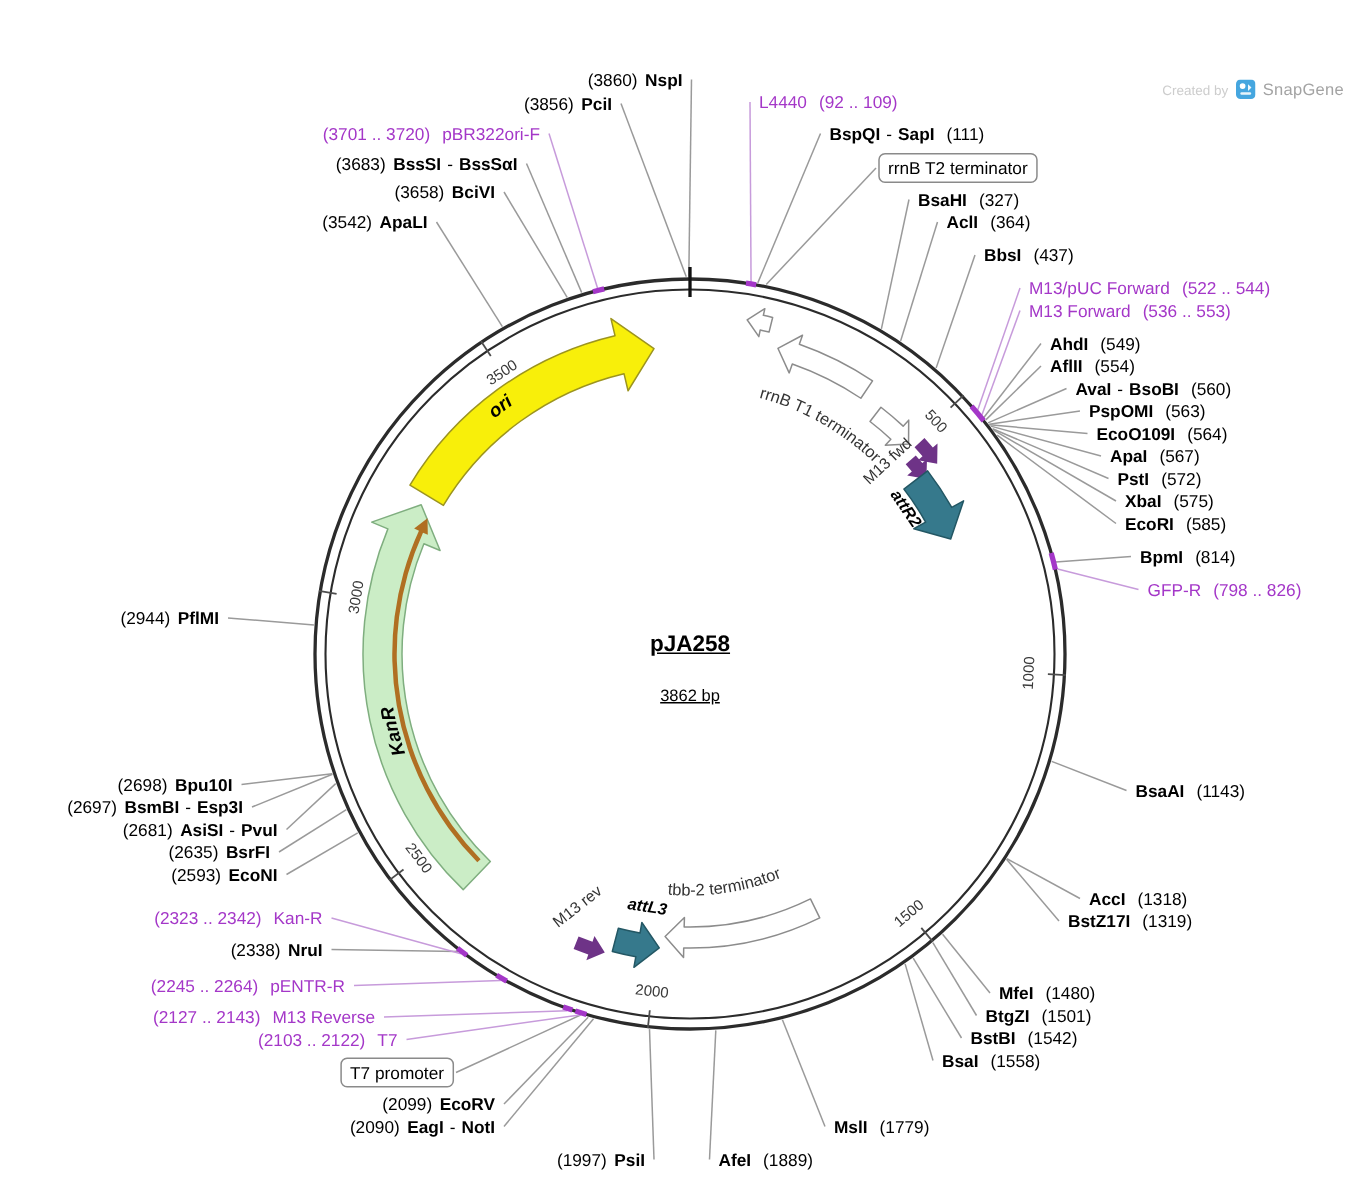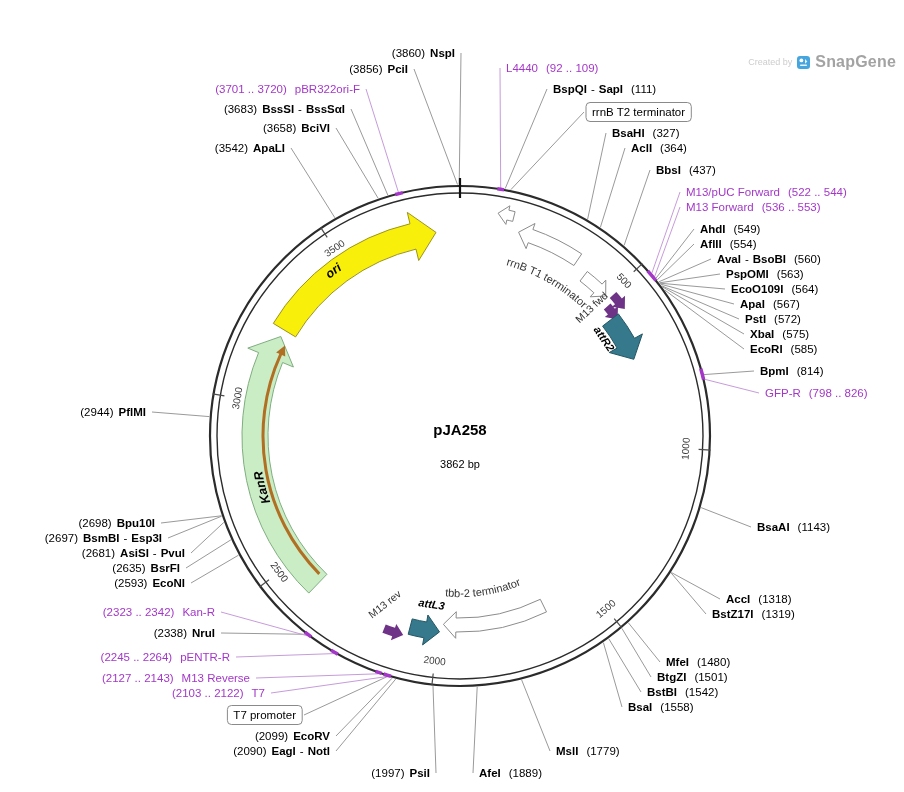--- a/index.html
+++ b/index.html
@@ -1,23 +1,23 @@
 <!DOCTYPE html>
 <html><head>
 <meta charset="utf-8">
 <style>
   html,body{margin:0;padding:0;background:#ffffff;}
   .stage{position:relative;width:904px;height:792px;background:#fff;
          font-family:"Liberation Sans",sans-serif;overflow:hidden;}
   #plasmid-svg{position:absolute;left:0;top:0;}
   .credit{position:absolute;top:5px;right:8px;display:flex;align-items:center;gap:5px;z-index:3;margin-top:48px;}
   .created-by{font-size:9px;color:#cdcdcd;}
-  .brand{font-size:16px;font-weight:bold;color:#a3a3a3;letter-spacing:.2px;}
+  .brand{font-size:11px;font-weight:normal;color:#a3a3a3;letter-spacing:.2px;}
   .logo{width:13px;height:13px;display:inline-block;line-height:0;}
-  .center-title{position:absolute;left:340px;top:421px;width:240px;text-align:center;z-index:2;pointer-events:none;}
+  .center-title{position:absolute;left:340px;top:421px;width:240px;text-align:center;z-index:2;pointer-events:none;text-decoration:underline;}
   .pname{font-size:15px;font-weight:bold;color:#000;}
   .psize{font-size:11px;color:#000;margin-top:20px;}
 </style>
 </head>
 <body>
 
 <div class="stage">
   <div class="credit">
     <span class="created-by">Created by</span>
     <span class="logo">

